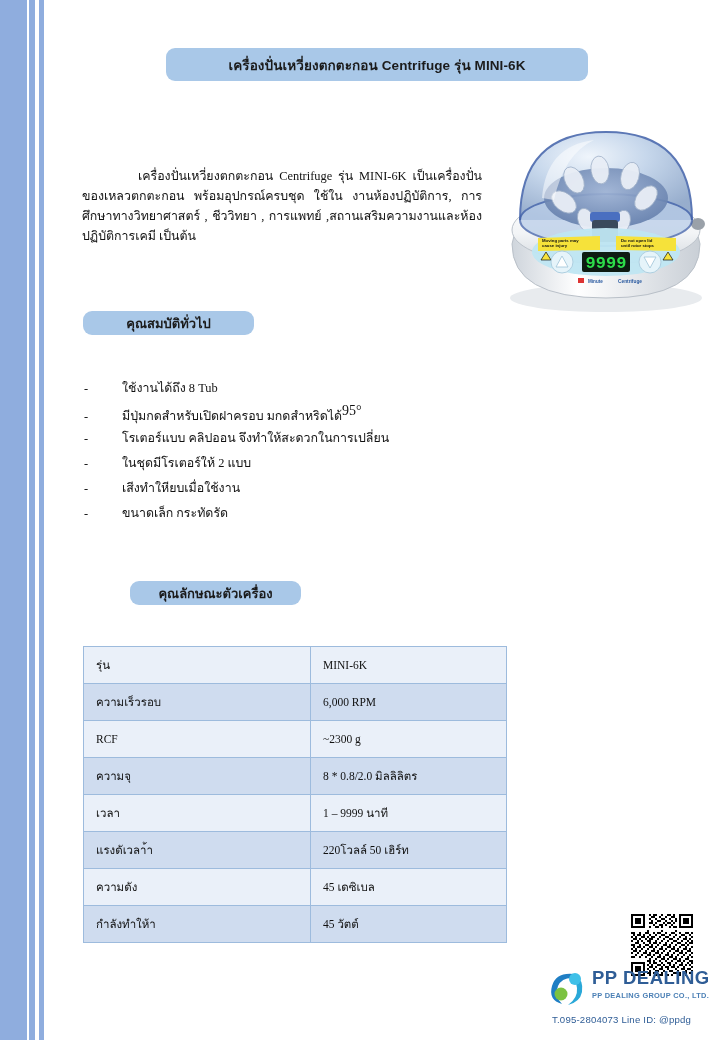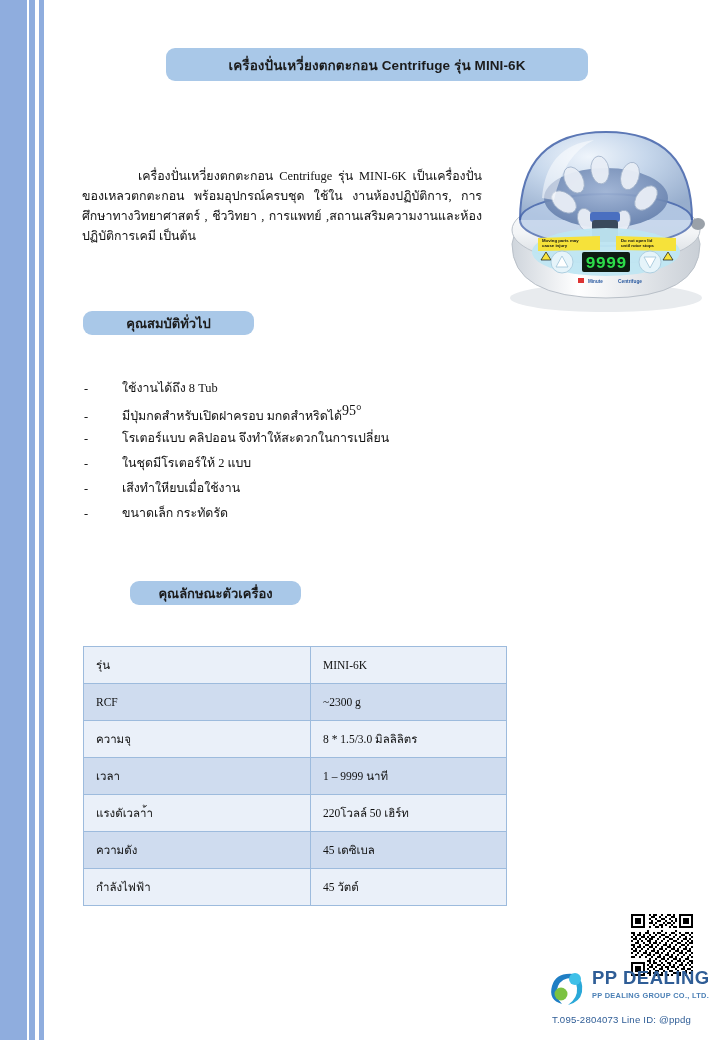--- a/index.html
+++ b/index.html
@@ -308,41 +308,45 @@
 
   <div class="pill section-pill sec-specs">คุณลักษณะตัวเครื่อง</div>
 
   <table class="spec-table">
     <tbody>
       <tr>
         <td class="k">รุ่น</td>
         <td class="v">MINI-6K</td>
       </tr>
       <tr>
+        <td class="k">ความเร็วรอบ</td>
+        <td class="v">6,000 RPM</td>
+      </tr>
+      <tr>
         <td class="k">RCF</td>
         <td class="v">~2300 g</td>
       </tr>
       <tr>
         <td class="k">ความจุ</td>
-        <td class="v">8 * 1.5/3.0 มิลลิลิตร</td>
+        <td class="v">8 * 0.8/2.0 มิลลิลิตร</td>
       </tr>
       <tr>
         <td class="k">เวลา</td>
         <td class="v">1 – 9999 นาที</td>
       </tr>
       <tr>
         <td class="k">แรงดัเวลา้า</td>
         <td class="v">220โวลล์ 50 เฮิร์ท</td>
       </tr>
       <tr>
         <td class="k">ความดัง</td>
         <td class="v">45 เดซิเบล</td>
       </tr>
       <tr>
-        <td class="k">กำลังไฟฟ้า</td>
+        <td class="k">กำลังทำให้า</td>
         <td class="v">45 วัตต์</td>
       </tr>
     </tbody>
   </table>
 
   <div class="qr">
     <svg width="66" height="66" viewBox="0 0 33 33" xmlns="http://www.w3.org/2000/svg" shape-rendering="crispEdges">
       <rect width="33" height="33" fill="#ffffff"></rect>
       <g fill="#000000">
         <rect x="1" y="1" width="7" height="1"></rect>

